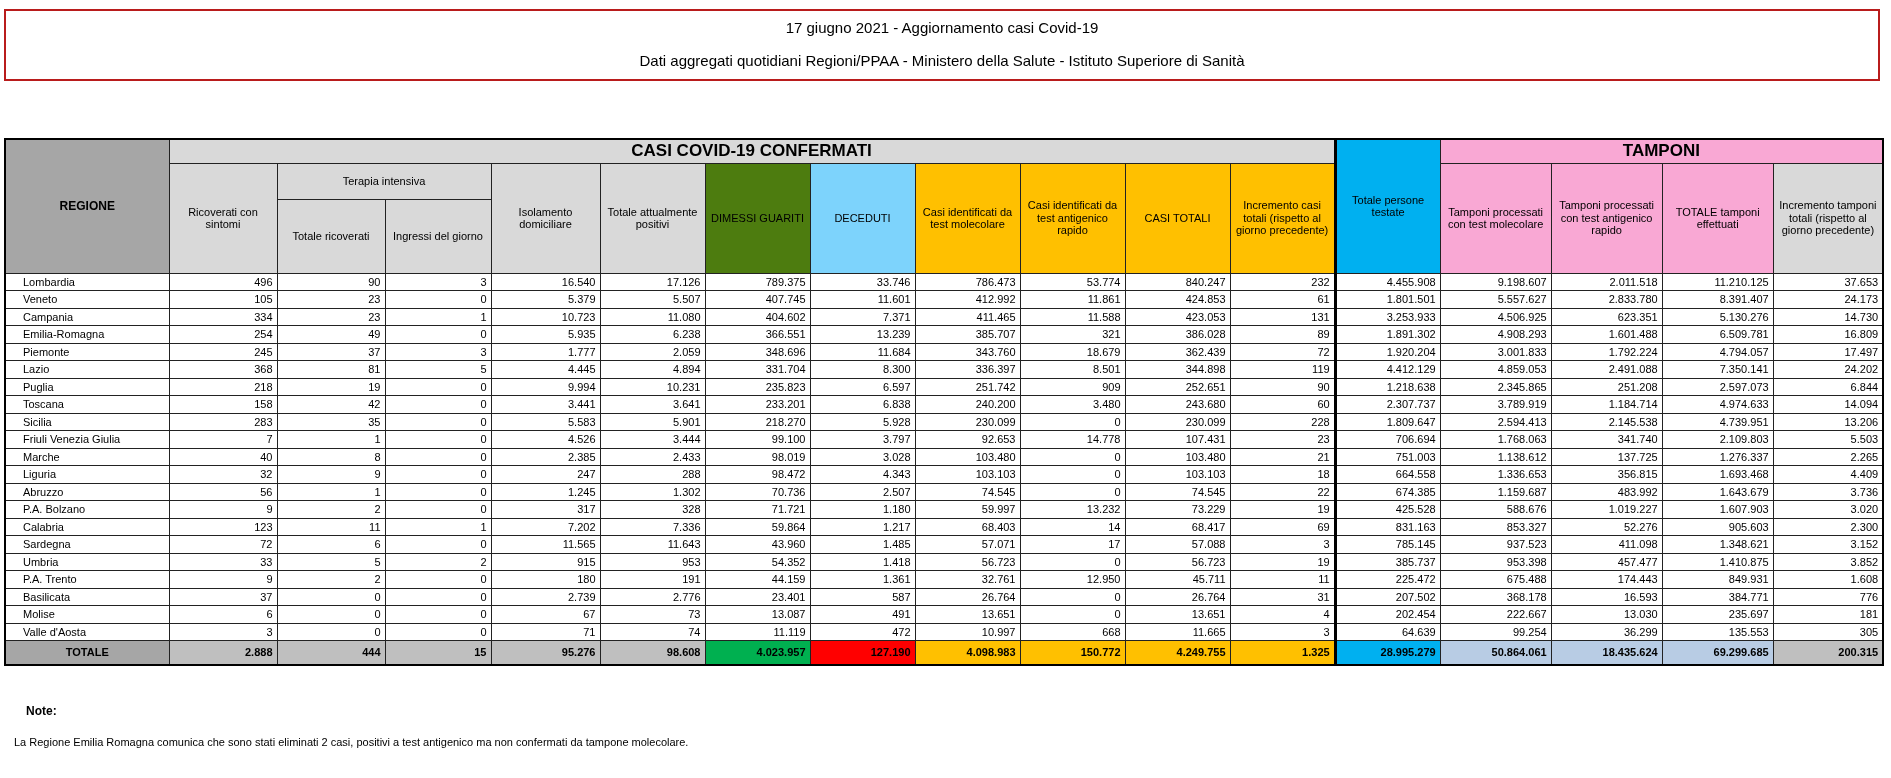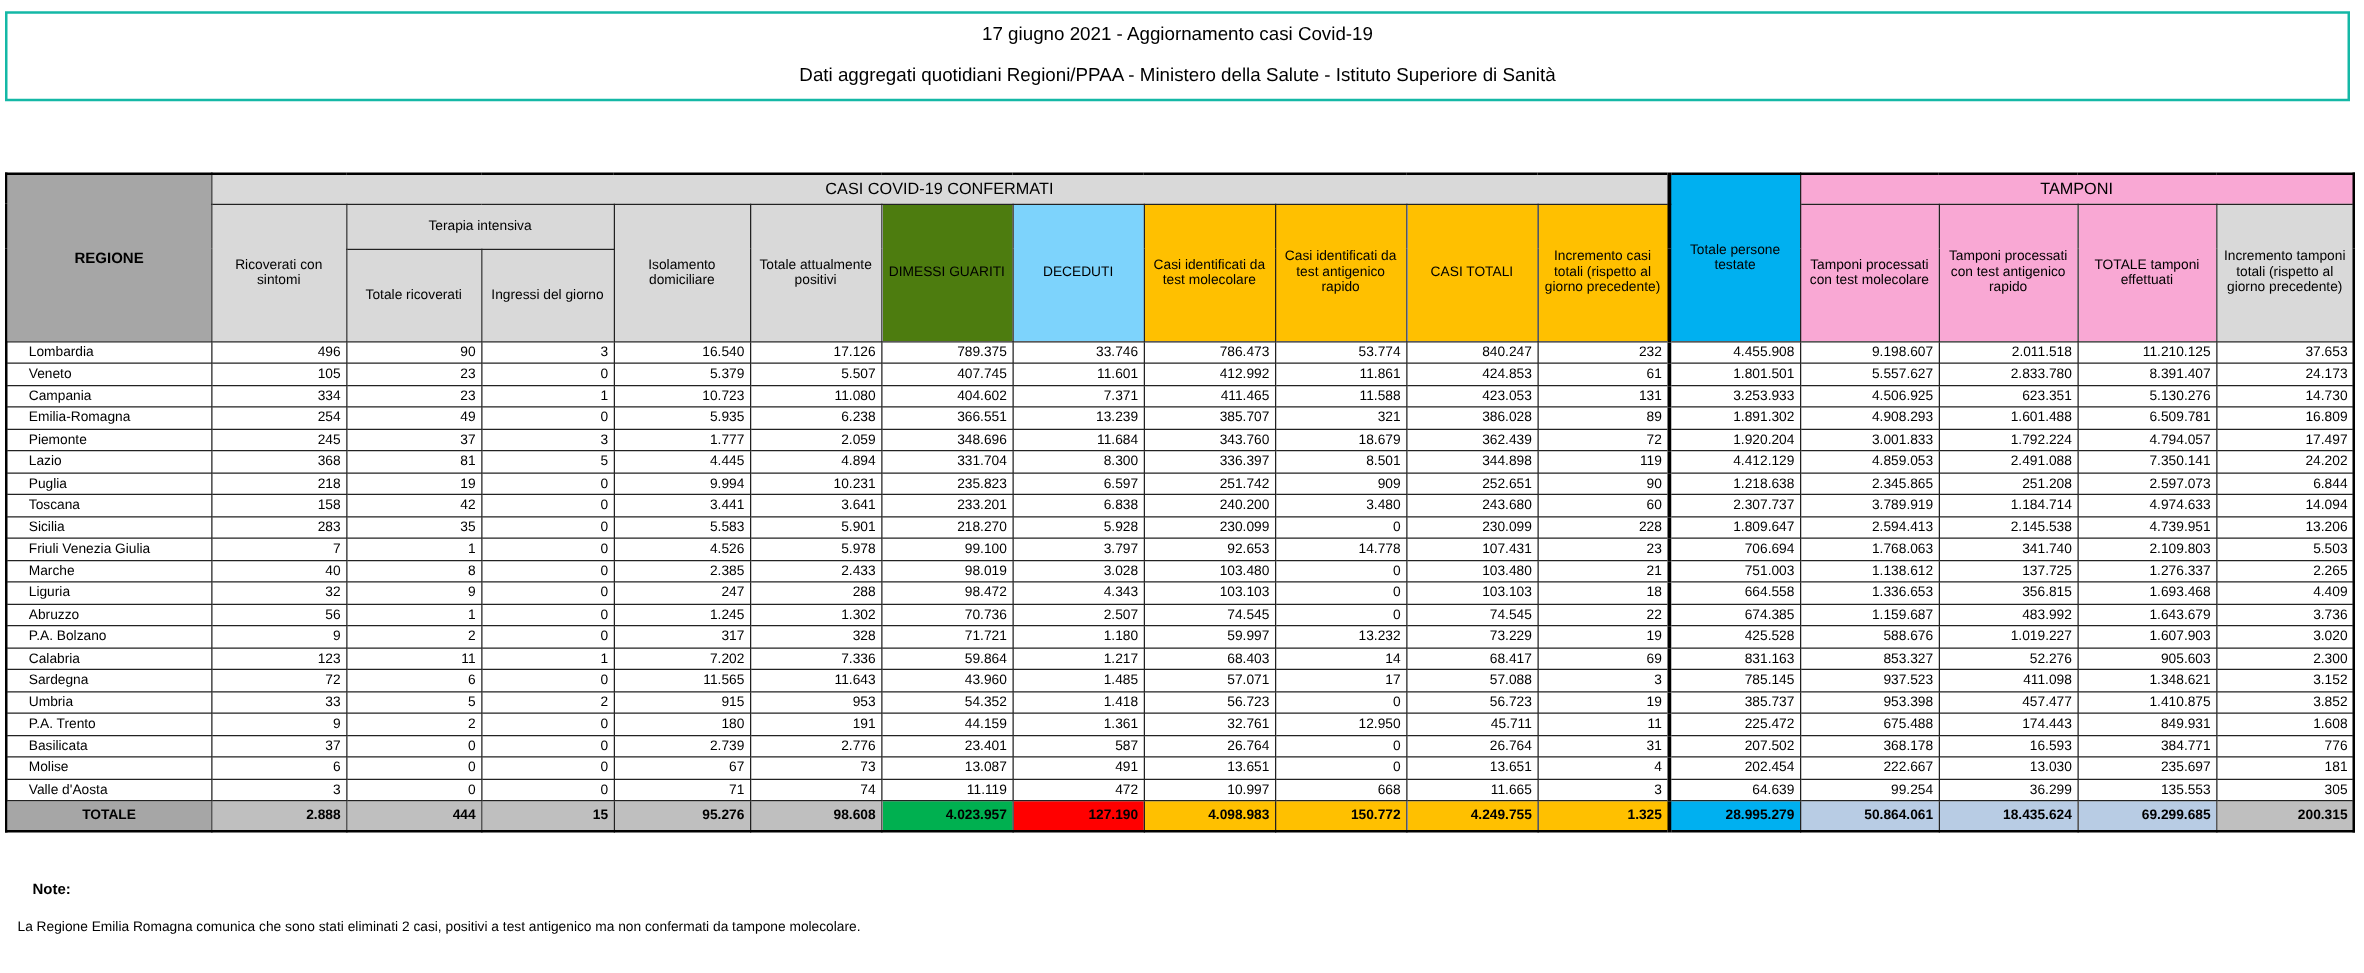--- a/index.html
+++ b/index.html
@@ -1,34 +1,34 @@
 <!DOCTYPE html>
 <html><head>
 <meta charset="utf-8">
 <style>
   html,body{margin:0;padding:0;background:#ffffff;width:1891px;height:778px;
     font-family:"Liberation Sans","DejaVu Sans",sans-serif;color:#000;}
   .page{position:relative;width:1891px;height:778px;background:#fff;overflow:hidden;}
 
   
   .title-box{position:absolute;left:4px;top:9px;width:1876px;height:72px;
-    border:2px solid #14b8a6;background:#fff;display:flex;flex-direction:column;
+    border:2px solid #b91c1c;background:#fff;display:flex;flex-direction:column;
     justify-content:space-between;padding:8px 0 10px 0;box-sizing:border-box;}
   .title-line{text-align:center;font-size:15px;line-height:17px;}
 
   
   table.covid{position:absolute;left:4px;top:138px;width:1879px;
     border-collapse:collapse;table-layout:fixed;font-size:11px;}
   table.covid th, table.covid td{border:1px solid #222;padding:0 4px;
     overflow:hidden;box-sizing:border-box;}
   table.covid{border:2px solid #000;}
 
   thead th{background:#D9D9D9;font-weight:normal;text-align:center;
     vertical-align:middle;line-height:12.5px;padding:1px 3px;}
-  th.band{height:24px;font-weight:normal;font-size:13px;}
+  th.band{height:24px;font-weight:bold;font-size:17px;}
   th.region-h{background:#A6A6A6;font-weight:bold;font-size:12px;}
   th.terapia{height:36px;text-align:center;}
   tr.sub2 th{height:74px;}
   th.green{background:#4d7c0f;}
   th.red{background:#7dd3fc;}
   th.amber{background:#FFC000;}
   th.cyan{background:#00B0F0;}
   th.lblue{background:#f9a8d4;}
 
   tbody td{height:17.5px;background:#fff;white-space:nowrap;}
@@ -281,21 +281,21 @@
       <td class="num">2.145.538</td>
       <td class="num">4.739.951</td>
       <td class="num">13.206</td>
     </tr>
         <tr>
       <td class="region">Friuli Venezia Giulia</td>
       <td class="num">7</td>
       <td class="num">1</td>
       <td class="num">0</td>
       <td class="num">4.526</td>
-      <td class="num">5.978</td>
+      <td class="num">3.444</td>
       <td class="num">99.100</td>
       <td class="num">3.797</td>
       <td class="num">92.653</td>
       <td class="num">14.778</td>
       <td class="num">107.431</td>
       <td class="num">23</td>
       <td class="num">706.694</td>
       <td class="num">1.768.063</td>
       <td class="num">341.740</td>
       <td class="num">2.109.803</td>

